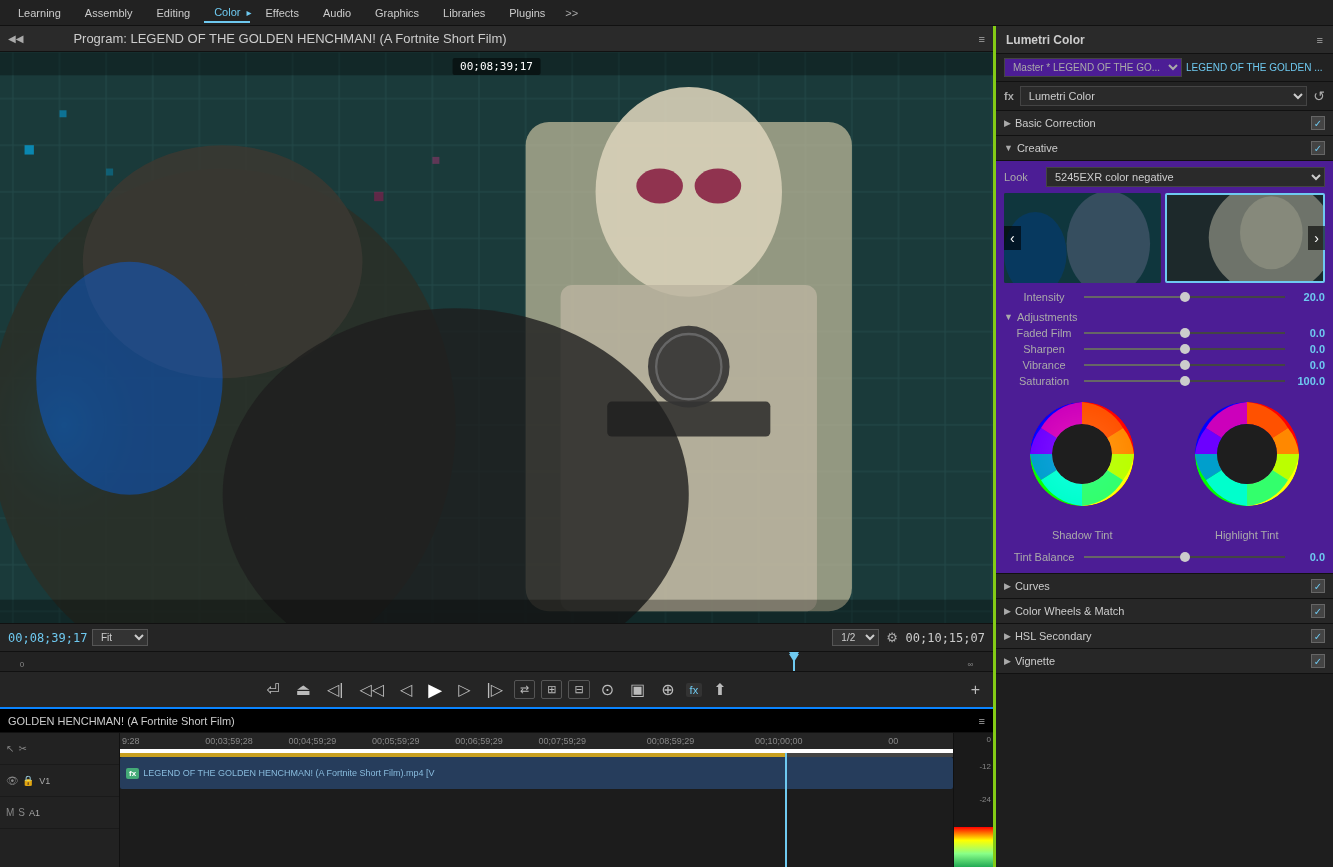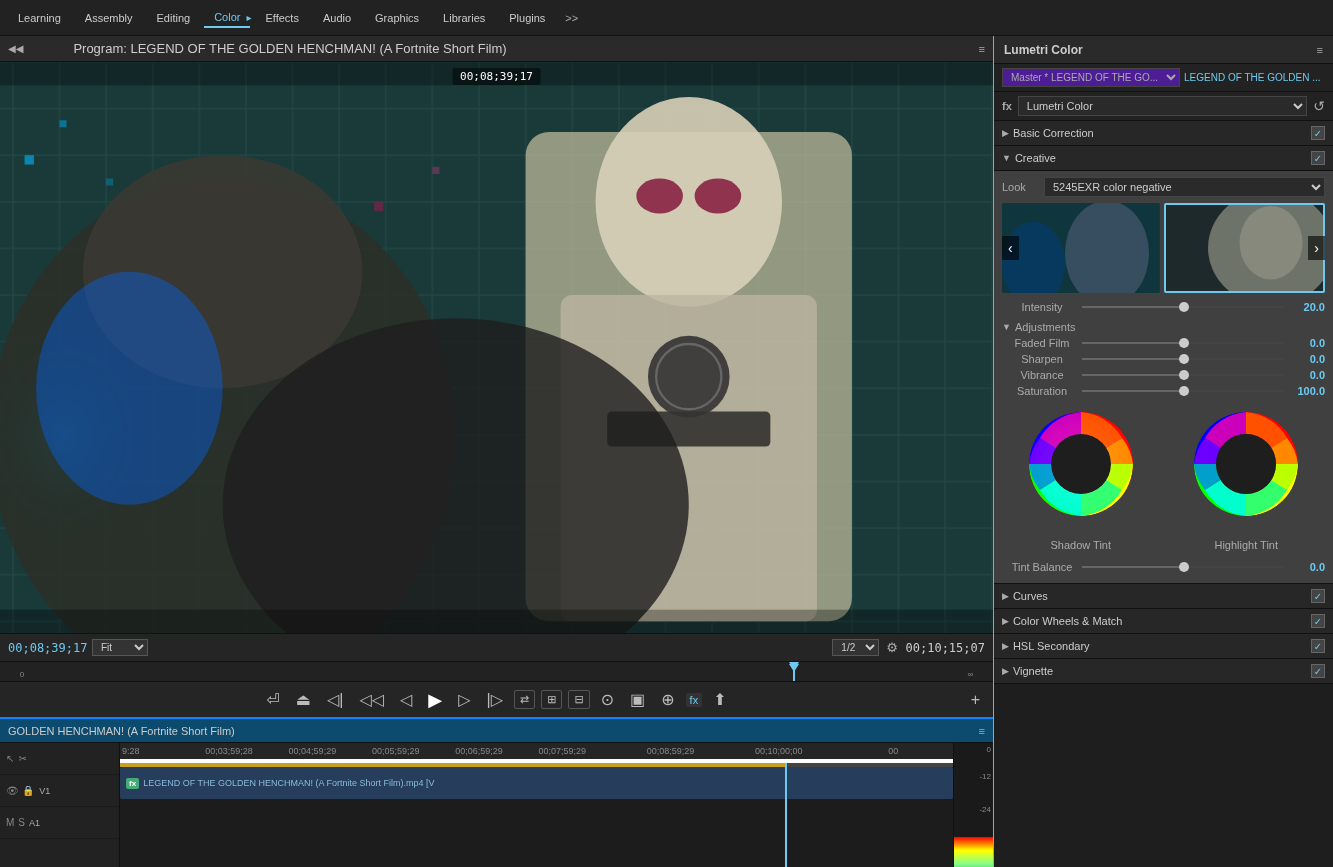--- a/index.html
+++ b/index.html
@@ -10,21 +10,21 @@
       font-size: 11px;
       width: 1333px;
       height: 867px;
       overflow: hidden;
     }
 
     
     #top-nav {
       display: flex;
       background: #222;
-      height: 36px;
+      height: 26px;
       align-items: center;
       border-bottom: 1px solid #111;
       padding: 0 8px;
       gap: 4px;
     }
     .nav-item {
       color: #ccc;
       padding: 3px 10px;
       cursor: pointer;
       font-size: 11px;
@@ -218,21 +218,21 @@
     #timeline-area {
       background: #1c1c1c;
       height: 160px;
       border-top: 2px solid #0a84ff;
       display: flex;
       flex-direction: column;
     }
     #timeline-header {
       display: flex;
       align-items: center;
-      background: #0c4a6e;
+      background: #000000;
       height: 24px;
       padding: 0 8px;
       border-bottom: 1px solid #111;
     }
     #timeline-title {
       color: #ccc;
       font-size: 11px;
     }
     #timeline-header .menu-icon { margin-left: auto; color: #aaa; cursor: pointer; }
     #timeline-body {
@@ -343,21 +343,21 @@
       bottom: 0;
       left: 0;
       right: 0;
       background: linear-gradient(to top, #2a5, #8f8, #ff0, #f00);
     }
 
     
     #right-panel {
       width: 340px;
       background: #1e1e1e;
-      border-left: 1px solid #84cc16;
+      border-left: 3px solid #84cc16;
       display: flex;
       flex-direction: column;
       overflow: hidden;
     }
     #panel-header {
       display: flex;
       align-items: center;
       background: #2a2a2a;
       height: 28px;
       padding: 0 10px;
@@ -455,21 +455,21 @@
       border: 1px solid #666;
       display: inline-flex;
       align-items: center;
       justify-content: center;
       cursor: pointer;
       font-size: 10px;
       color: #6ec9f0;
     }
 
     .section-content {
-      background: #404040;
+      background: #4c1d95;
       padding: 6px 8px;
       border-bottom: 1px solid #111;
     }
 
     
     .look-row {
       display: flex;
       align-items: center;
       gap: 6px;
       margin-bottom: 6px;

